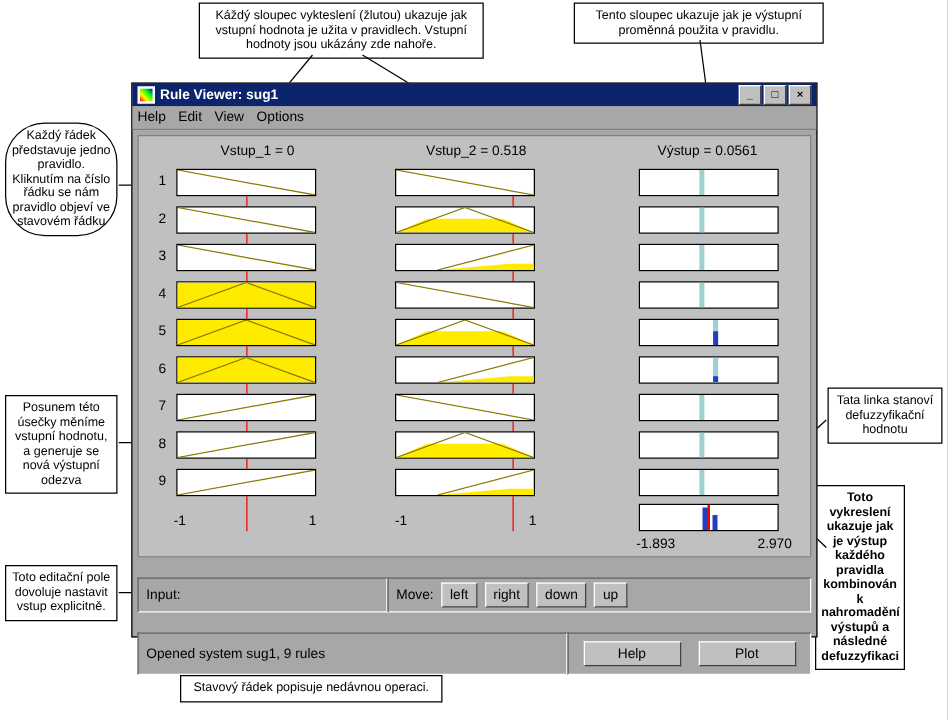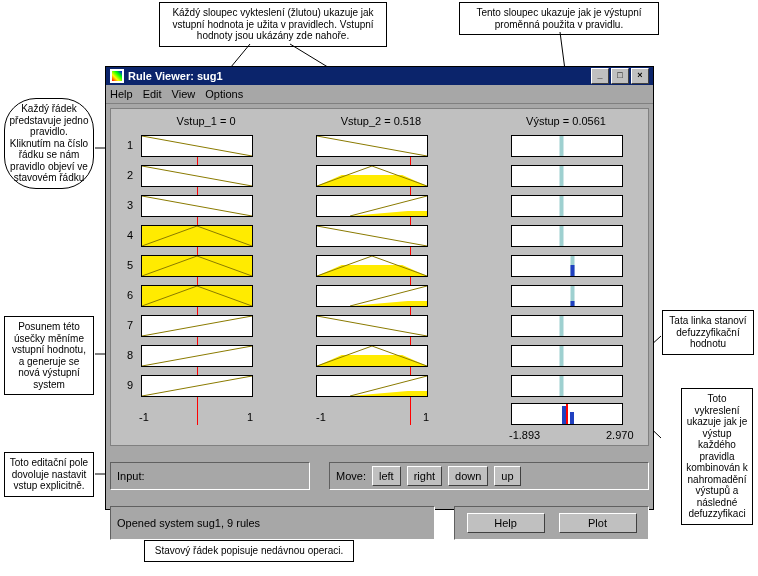--- a/index.html
+++ b/index.html
@@ -127,21 +127,21 @@
     height: 290px;
   }
   .axis-label{
     position:absolute;
     font-size:11px;
   }
   .panel-row{
     margin: 16px 4px 4px 4px;
     height: 28px;
     display:flex;
-    gap:19px;
+    gap:0;
   }
   .panel{
     border:1px solid #fff;
     border-top-color:#606060;
     border-left-color:#606060;
     background:#a7a7a7;
     display:flex;
     align-items:center;
     padding:0 6px;
     font-size:11px;
@@ -168,24 +168,24 @@
     padding:0 6px;
     cursor:default;
   }
 </style>
 </head>
 <body>
 
 <div class="callout" style="left:159px; top:2px; width:228px;">Káždý sloupec vykteslení (žlutou) ukazuje jak vstupní hodnota je užita v pravidlech. Vstupní hodnoty jsou ukázány zde nahoře.</div>
 <div class="callout" style="left:459px; top:2px; width:200px;">Tento sloupec ukazuje jak je výstupní proměnná použita v pravidlu.</div>
 <div class="callout" style="left:4px; top:98px; width:90px;border-radius:32px;">Každý řádek představuje jedno pravidlo. Kliknutím na číslo řádku se nám pravidlo objeví ve stavovém řádku</div>
-<div class="callout" style="left:4px; top:316px; width:90px;">Posunem této úsečky měníme vstupní hodnotu, a generuje se nová výstupní system</div>
+<div class="callout" style="left:4px; top:316px; width:90px;">Posunem této úsečky měníme vstupní hodnotu, a generuje se nová výstupní odezva</div>
 <div class="callout" style="left:4px; top:452px; width:90px;">Toto editační pole dovoluje nastavit vstup explicitně.</div>
 <div class="callout" style="left:662px; top:310px; width:92px;">Tata linka stanoví defuzzyfikační hodnotu</div>
-<div class="callout" style="left:681px; top:388px; width:72px;">Toto vykreslení ukazuje jak je výstup každého pravidla kombinován k nahromadění výstupů a následné defuzzyfikaci</div>
+<div class="callout" style="left:652px; top:388px; width:72px;font-weight:bold;">Toto vykreslení ukazuje jak je výstup každého pravidla kombinován k nahromadění výstupů a následné defuzzyfikaci</div>
 <div class="callout" style="left:144px; top:540px; width:210px;">Stavový řádek popisuje nedávnou operaci.</div>
 
 <svg class="leader" style="left:0;top:0" width="758" height="576">
   <line x1="250" y1="44" x2="197" y2="108"></line>
   <line x1="290" y1="44" x2="395" y2="108"></line>
   <line x1="560" y1="32" x2="570" y2="108"></line>
   <line x1="95" y1="148" x2="126" y2="148"></line>
   <line x1="95" y1="354" x2="190" y2="354"></line>
   <line x1="95" y1="474" x2="142" y2="474"></line>
   <line x1="661" y1="336" x2="604" y2="388"></line>

